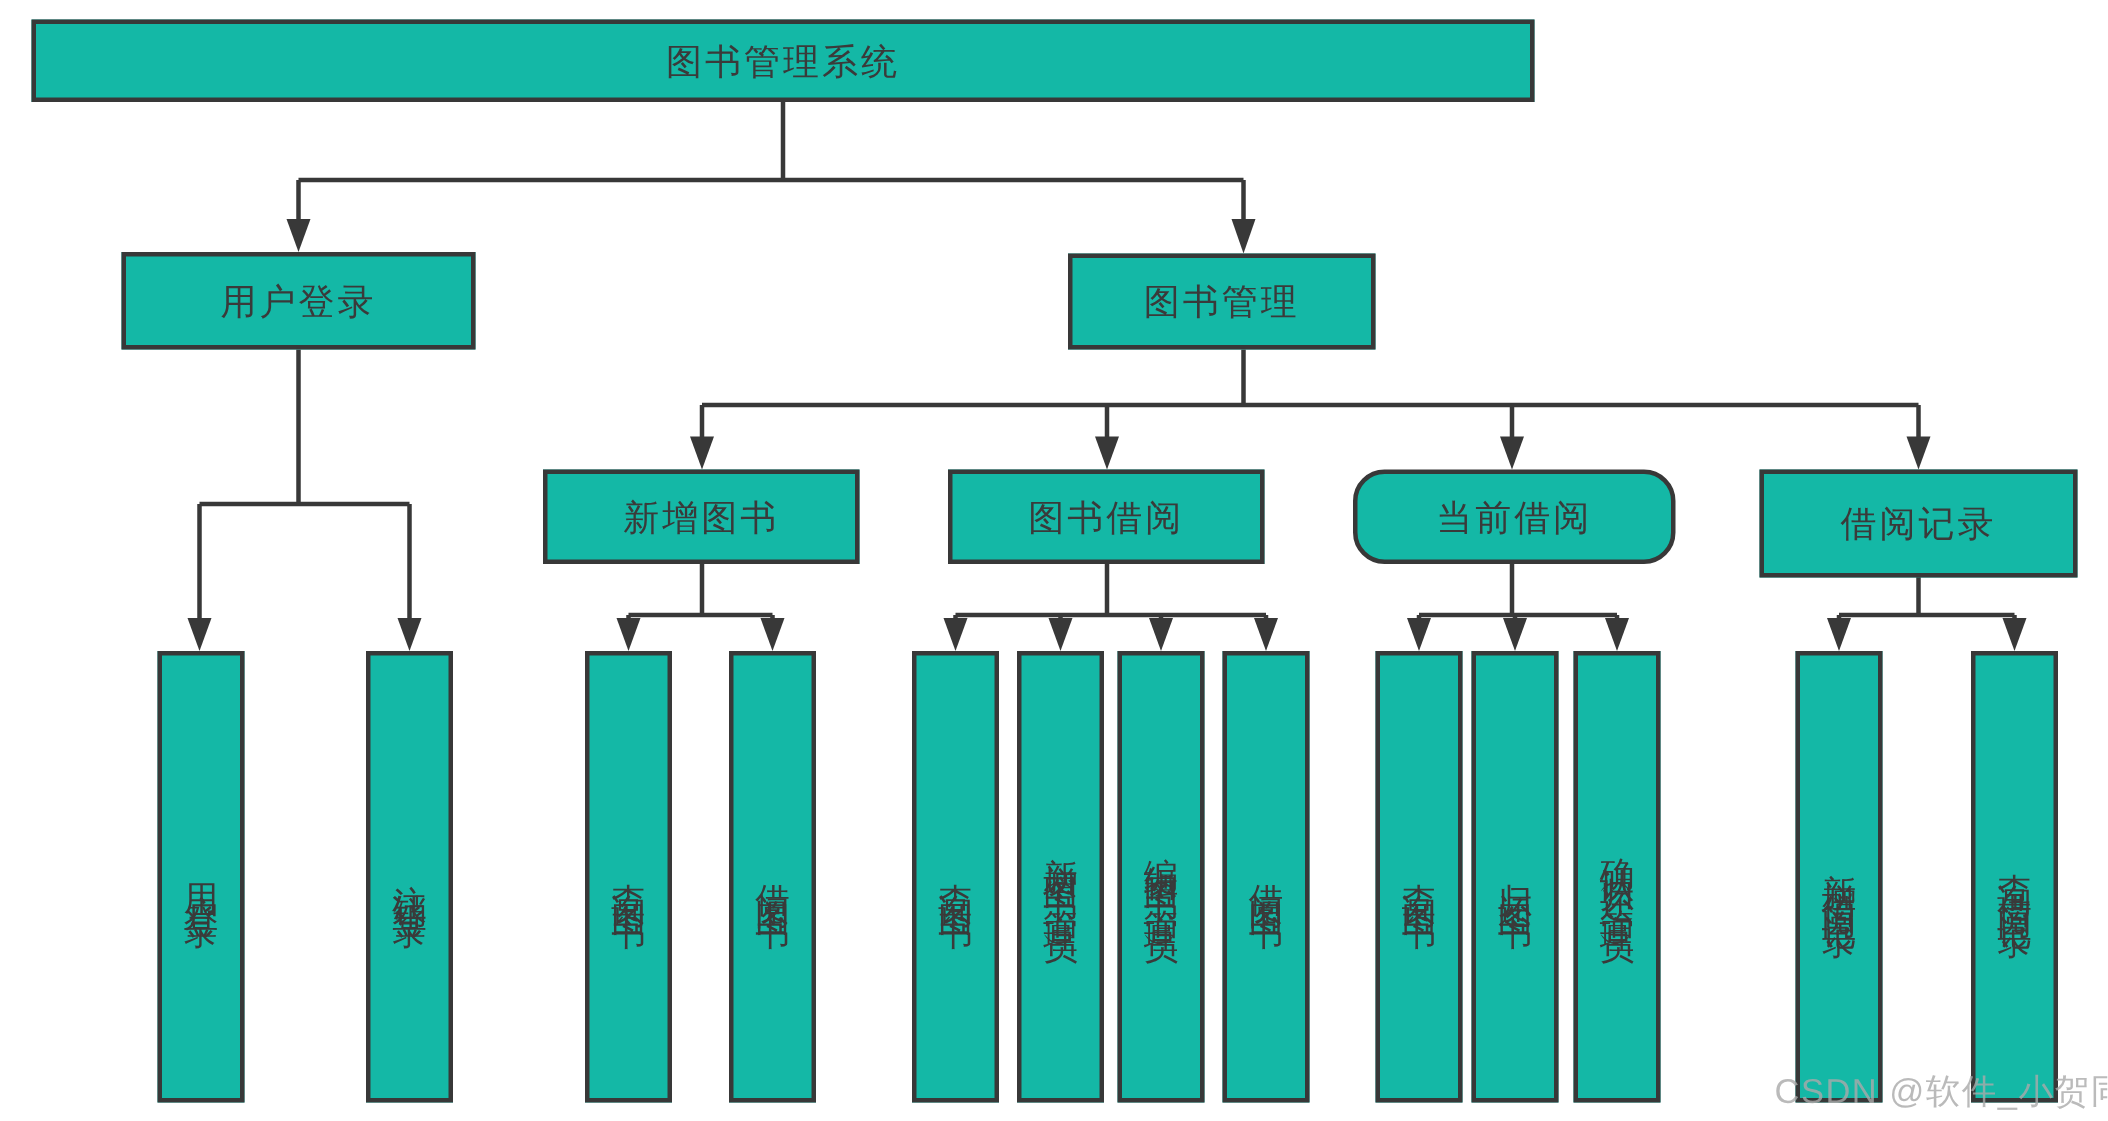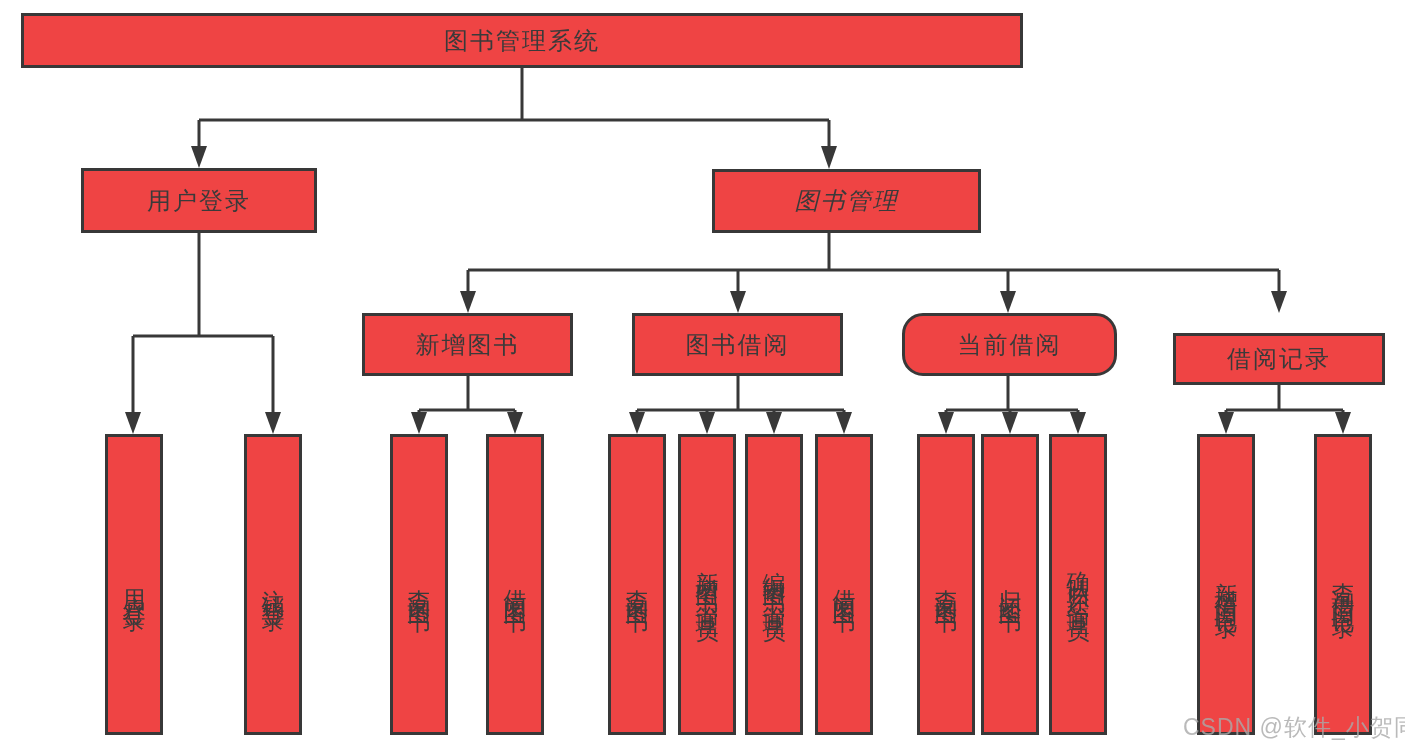--- a/index.html
+++ b/index.html
@@ -17,21 +17,21 @@
   }
   .connectors {
     position: absolute;
     left: 0;
     top: 0;
     z-index: 1;
   }
   .node {
     position: absolute;
     box-sizing: border-box;
-    background: #ef4444;
+    background: #14b8a6;
     border: 3px solid #383838;
     color: #3a3a3a;
     display: flex;
     align-items: center;
     justify-content: center;
     z-index: 2;
   }
   .hnode {
     font-size: 24px;
     letter-spacing: 2px;
@@ -45,25 +45,25 @@
   }
   .vnode .vtext {
     writing-mode: vertical-rl;
     text-orientation: mixed;
     letter-spacing: 7px;
     line-height: 1;
   }
   
   .n-root       { left: 21px;   top: 13px;  width: 1002px; height: 55px; }
   .n-user-login { left: 81px;   top: 168px; width: 236px;  height: 65px; }
-  .n-book-mgmt  { left: 712px;  top: 169px; width: 269px;  height: 64px; font-style: italic; }
+  .n-book-mgmt  { left: 712px;  top: 169px; width: 205px;  height: 64px; }
   .n-l3-0 { left: 362px;  top: 313px; width: 211px; height: 63px; }
   .n-l3-1 { left: 632px;  top: 313px; width: 211px; height: 63px; }
   .n-l3-2 { left: 902px;  top: 313px; width: 215px; height: 63px; border-radius: 21px; }
-  .n-l3-3 { left: 1173px; top: 313px; width: 212px; height: 52px; margin-top: 20px; }
+  .n-l3-3 { left: 1173px; top: 313px; width: 212px; height: 72px; }
   
   .n-leaf-0  { left: 105px; }
   .n-leaf-1  { left: 244px; }
   .n-leaf-2  { left: 390px; }
   .n-leaf-3  { left: 486px; }
   .n-leaf-4  { left: 608px; }
   .n-leaf-5  { left: 678px; }
   .n-leaf-6  { left: 745px; }
   .n-leaf-7  { left: 815px; }
   .n-leaf-8  { left: 917px; }

